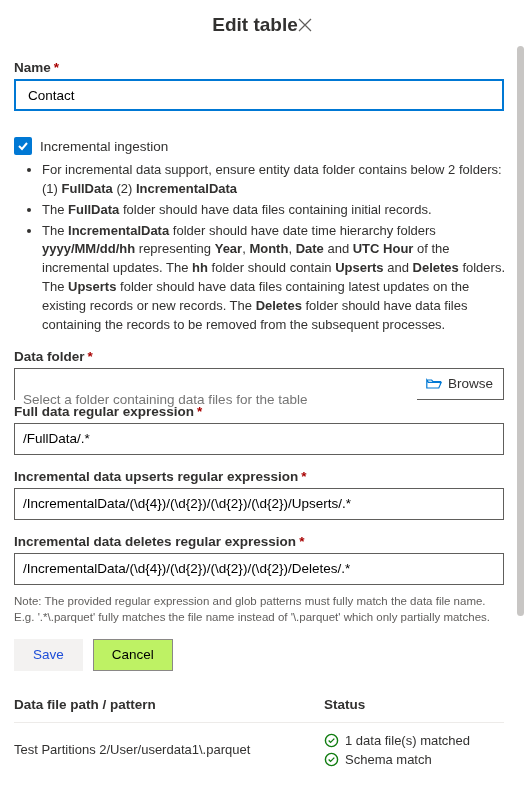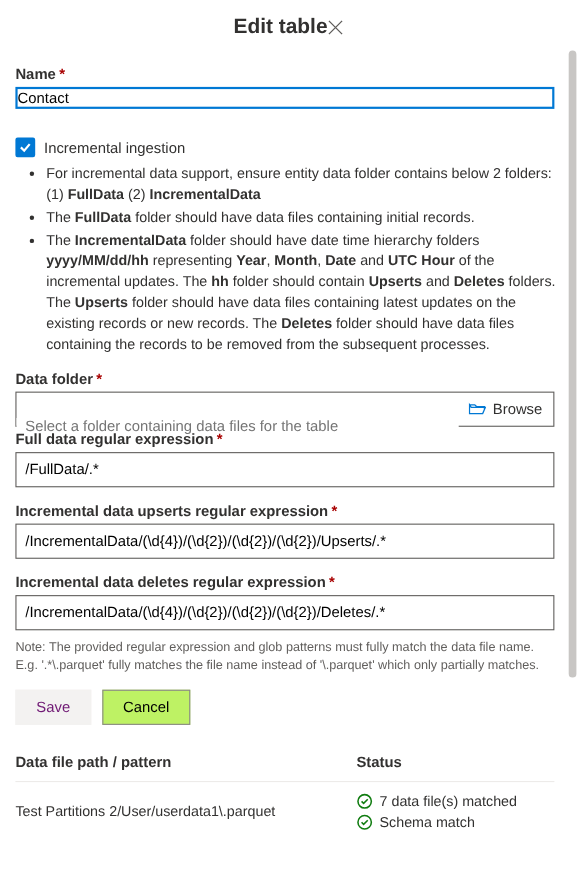--- a/index.html
+++ b/index.html
@@ -5,39 +5,39 @@
   html,body{margin:0;padding:0;font-family:'Segoe UI',Arial,sans-serif;color:#323130;background:#fff;}
   .panel{width:528px;height:790px;box-sizing:border-box;position:relative;overflow:hidden;}
   .header{display:flex;justify-content:center;align-items:center;padding:14px 18px 6px 14px;}
   .header h1{margin:0;font-size:19px;font-weight:600;}
   .close{width:14px;height:14px;cursor:pointer;color:#605e5c;}
   .scroll{position:absolute;top:46px;bottom:0;left:0;right:15px;overflow-y:auto;padding:10px 0 0 14px;box-sizing:border-box;}
   .scrollbar-track{position:absolute;right:4px;top:46px;bottom:4px;width:7px;background:transparent;}
   .scrollbar-thumb{position:absolute;right:0;width:7px;border-radius:4px;background:#c8c6c4;top:0;height:570px;}
   .label{font-size:13.5px;font-weight:600;margin:4px 0 4px 0;}
   .req{color:#a80000;margin-left:3px;}
-  .text-input{width:490px;box-sizing:border-box;height:20px;padding:0 0;font-size:13.5px;border:1px solid #323130;outline:none;}
+  .text-input{width:490px;box-sizing:border-box;height:32px;padding:0 12px;font-size:13.5px;border:1px solid #323130;outline:none;}
   .text-input.focus{border:2px solid #0078d4;}
   .text-input::placeholder{color:#605e5c;}
   .gap{height:20px;}
   .check-row{display:flex;align-items:center;margin:6px 0 6px 0;}
   .checkbox{width:18px;height:18px;background:#0078d4;border-radius:2px;display:flex;align-items:center;justify-content:center;margin-right:8px;}
   .checkbox svg{width:12px;height:12px;fill:none;stroke:#fff;stroke-width:2;}
   .check-row span{font-size:13.5px;}
   ul.info{margin:4px 0 14px 0;padding-left:28px;}
   ul.info li{font-size:13px;line-height:1.45;margin-bottom:2px;}
   .browse-wrap{width:490px;box-sizing:border-box;height:32px;border:1px solid #605e5c;display:flex;align-items:center;}
   .browse-wrap input{flex:1;border:none;outline:none;font-size:13.5px;padding:0 8px;margin-top:32px;}
   .browse-btn{display:flex;align-items:center;gap:6px;padding:0 10px 0 8px;cursor:pointer;font-size:13.5px;border-left:1px solid transparent;}
   .browse-btn svg{width:16px;height:14px;stroke:#0078d4;fill:none;stroke-width:1.5;}
   .plain-input{width:490px;box-sizing:border-box;height:32px;border:1px solid #605e5c;padding:0 8px;font-size:13.5px;outline:none;}
   .note{font-size:11.5px;color:#605e5c;margin:8px 0 14px 0;line-height:1.4;width:490px;}
   .btn-row{display:flex;gap:10px;margin-bottom:18px;}
   .btn{height:32px;padding:0 18px;font-size:13.5px;border:1px solid #8a8886;background:#bef264;cursor:pointer;}
-  .btn.primary{background:#f3f2f1;color:#701a75;border:1px solid #f3f2f1;cursor:default;}
+  .btn.primary{background:#f3f2f1;color:#1d4ed8;border:1px solid #f3f2f1;cursor:default;}
   .tbl-head{display:flex;width:490px;font-size:13.5px;font-weight:600;border-bottom:1px solid #edebe9;padding:8px 0 10px 0;}
   .col1{width:290px;}
   .col2{flex:1;margin-left:20px;}
   .tbl-row{display:flex;width:490px;align-items:center;padding:10px 0;font-size:13px;}
   .status-col{display:flex;flex-direction:column;gap:4px;}
   .status-item{display:flex;align-items:center;gap:6px;}
   .ok-icon{width:15px;height:15px;}
   .ok-icon circle{stroke:#107c10;stroke-width:1.5;fill:none;}
   .ok-icon path{stroke:#107c10;stroke-width:1.5;fill:none;}
 </style>
@@ -103,21 +103,21 @@
       <div class="col2">Status</div>
     </div>
     <div class="tbl-row">
       <div class="col1">Test Partitions 2/User/userdata1\.parquet</div>
       <div class="col2 status-col">
         <div class="status-item">
           <svg class="ok-icon" viewBox="0 0 16 16">
               <circle cx="8" cy="8" r="6.5"></circle>
               <path d="M5 8 l2 2 l4 -4"></path>
             </svg>
-          <span>7 data file(s) matched</span>
+          <span>1 data file(s) matched</span>
         </div>
         <div class="status-item">
           <svg class="ok-icon" viewBox="0 0 16 16">
               <circle cx="8" cy="8" r="6.5"></circle>
               <path d="M5 8 l2 2 l4 -4"></path>
             </svg>
           <span>Schema match</span>
         </div>
       </div>
     </div>

